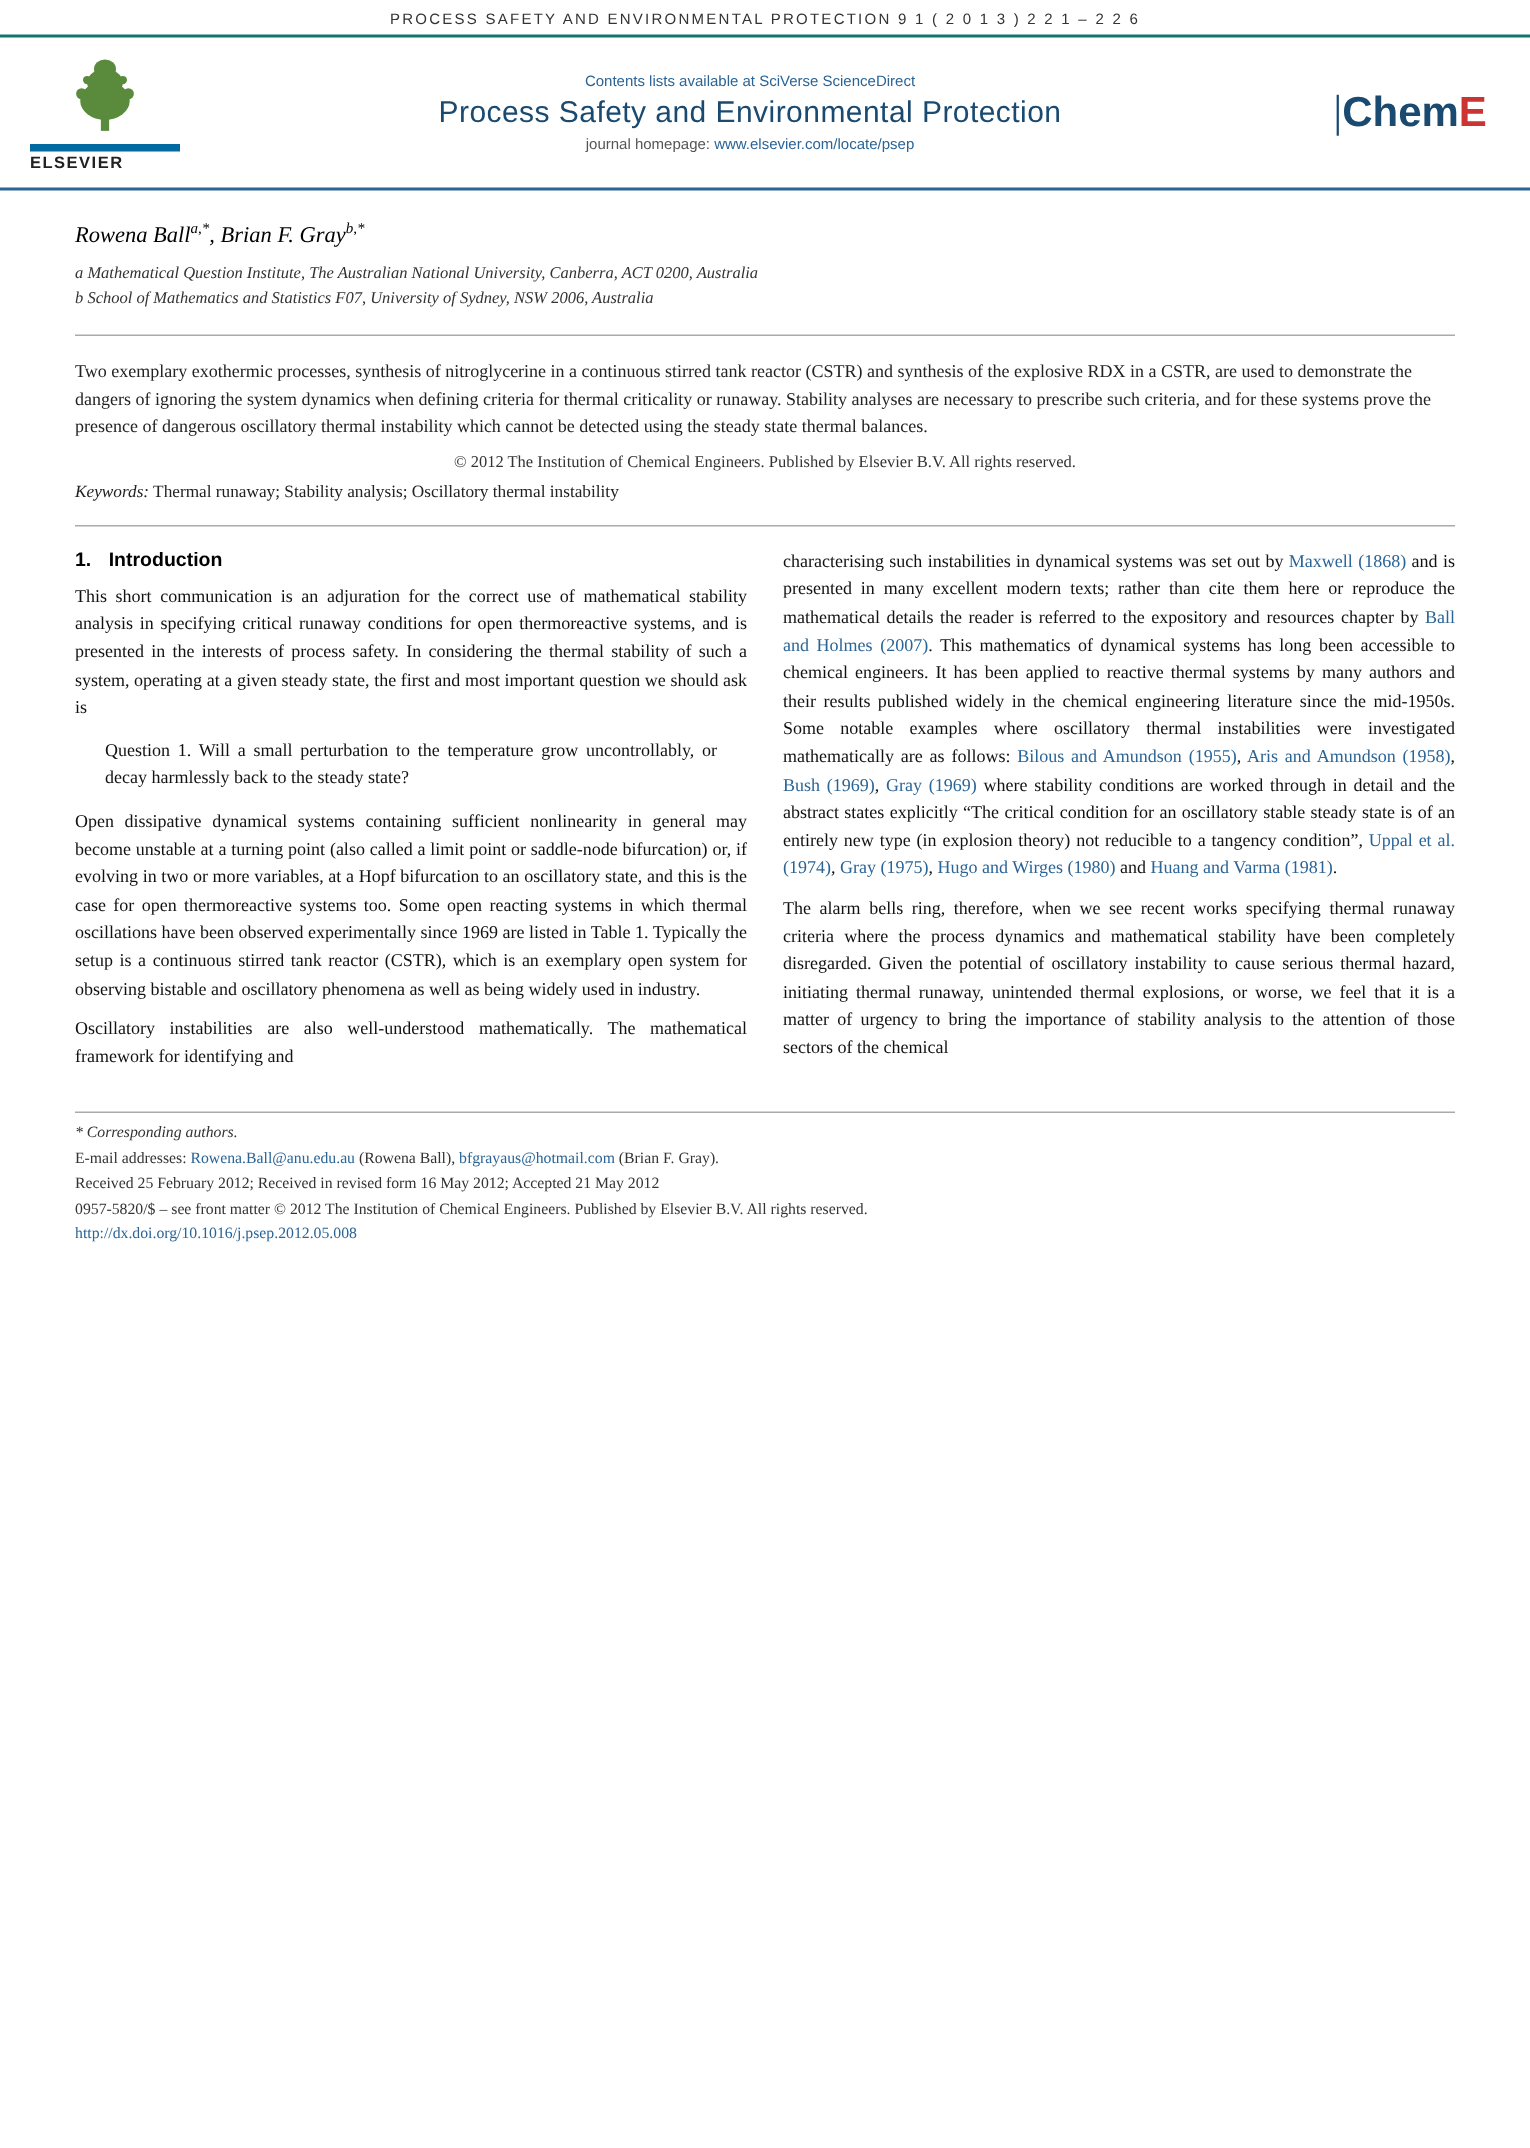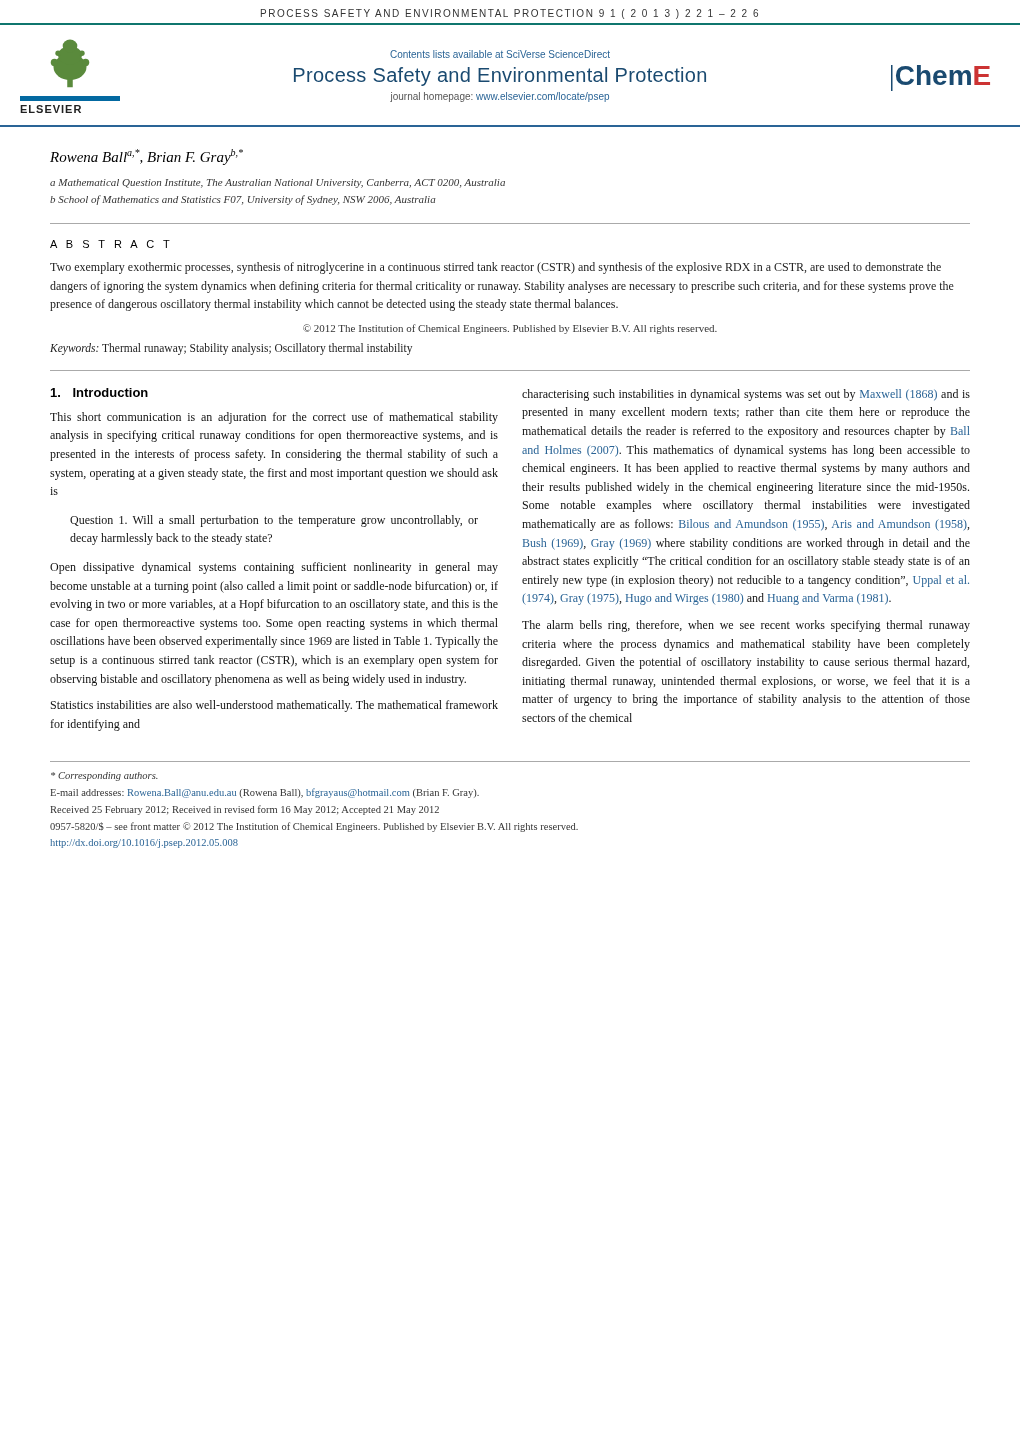--- a/index.html
+++ b/index.html
@@ -251,21 +251,20 @@
   </div>
 
   <div class="affiliations">
     <div>a Mathematical Question Institute, The Australian National University, Canberra, ACT 0200, Australia</div>
     <div>b School of Mathematics and Statistics F07, University of Sydney, NSW 2006, Australia</div>
   </div>
 
   <hr class="section-divider">
 
   <div class="abstract-section">
-    <div class="abstract-label">A B S T R A C T</div>
     <div class="abstract-text">Two exemplary exothermic processes, synthesis of nitroglycerine in a continuous stirred tank reactor (CSTR) and synthesis of the explosive RDX in a CSTR, are used to demonstrate the dangers of ignoring the system dynamics when defining criteria for thermal criticality or runaway. Stability analyses are necessary to prescribe such criteria, and for these systems prove the presence of dangerous oscillatory thermal instability which cannot be detected using the steady state thermal balances.</div>
     <div class="copyright-text">© 2012 The Institution of Chemical Engineers. Published by Elsevier B.V. All rights reserved.</div>
     <div class="keywords">
       <span class="keywords-label">Keywords:</span>
       <span>Thermal runaway; Stability analysis; Oscillatory thermal instability</span>
     </div>
   </div>
 
   <hr class="section-divider">
 
@@ -276,21 +275,21 @@
         <span class="section-number">1.</span>
         <span>Introduction</span>
       </div>
 
       <div class="body-text">This short communication is an adjuration for the correct use of mathematical stability analysis in specifying critical runaway conditions for open thermoreactive systems, and is presented in the interests of process safety. In considering the thermal stability of such a system, operating at a given steady state, the first and most important question we should ask is</div>
 
       <div class="indented-question">Question 1. Will a small perturbation to the temperature grow uncontrollably, or decay harmlessly back to the steady state?</div>
 
       <div class="body-text">Open dissipative dynamical systems containing sufficient nonlinearity in general may become unstable at a turning point (also called a limit point or saddle-node bifurcation) or, if evolving in two or more variables, at a Hopf bifurcation to an oscillatory state, and this is the case for open thermoreactive systems too. Some open reacting systems in which thermal oscillations have been observed experimentally since 1969 are listed in Table 1. Typically the setup is a continuous stirred tank reactor (CSTR), which is an exemplary open system for observing bistable and oscillatory phenomena as well as being widely used in industry.</div>
 
-      <div class="body-text">Statistics instabilities are also well-understood mathematically. The mathematical framework for identifying and</div>
+      <div class="body-text">Oscillatory instabilities are also well-understood mathematically. The mathematical framework for identifying and</div>
     </div>
 
     <div class="col-right">
       <div class="body-text">
         characterising such instabilities in dynamical systems was set out by <a href="#">Maxwell (1868)</a> and is presented in many excellent modern texts; rather than cite them here or reproduce the mathematical details the reader is referred to the expository and resources chapter by <a href="#">Ball and Holmes (2007)</a>. This mathematics of dynamical systems has long been accessible to chemical engineers. It has been applied to reactive thermal systems by many authors and their results published widely in the chemical engineering literature since the mid-1950s. Some notable examples where oscillatory thermal instabilities were investigated mathematically are as follows: <a href="#">Bilous and Amundson (1955)</a>, <a href="#">Aris and Amundson (1958)</a>, <a href="#">Bush (1969)</a>, <a href="#">Gray (1969)</a> where stability conditions are worked through in detail and the abstract states explicitly “The critical condition for an oscillatory stable steady state is of an entirely new type (in explosion theory) not reducible to a tangency condition”, <a href="#">Uppal et al. (1974)</a>, <a href="#">Gray (1975)</a>, <a href="#">Hugo and Wirges (1980)</a> and <a href="#">Huang and Varma (1981)</a>.
       </div>
 
       <div class="body-text">
         The alarm bells ring, therefore, when we see recent works specifying thermal runaway criteria where the process dynamics and mathematical stability have been completely disregarded. Given the potential of oscillatory instability to cause serious thermal hazard, initiating thermal runaway, unintended thermal explosions, or worse, we feel that it is a matter of urgency to bring the importance of stability analysis to the attention of those sectors of the chemical
       </div>

